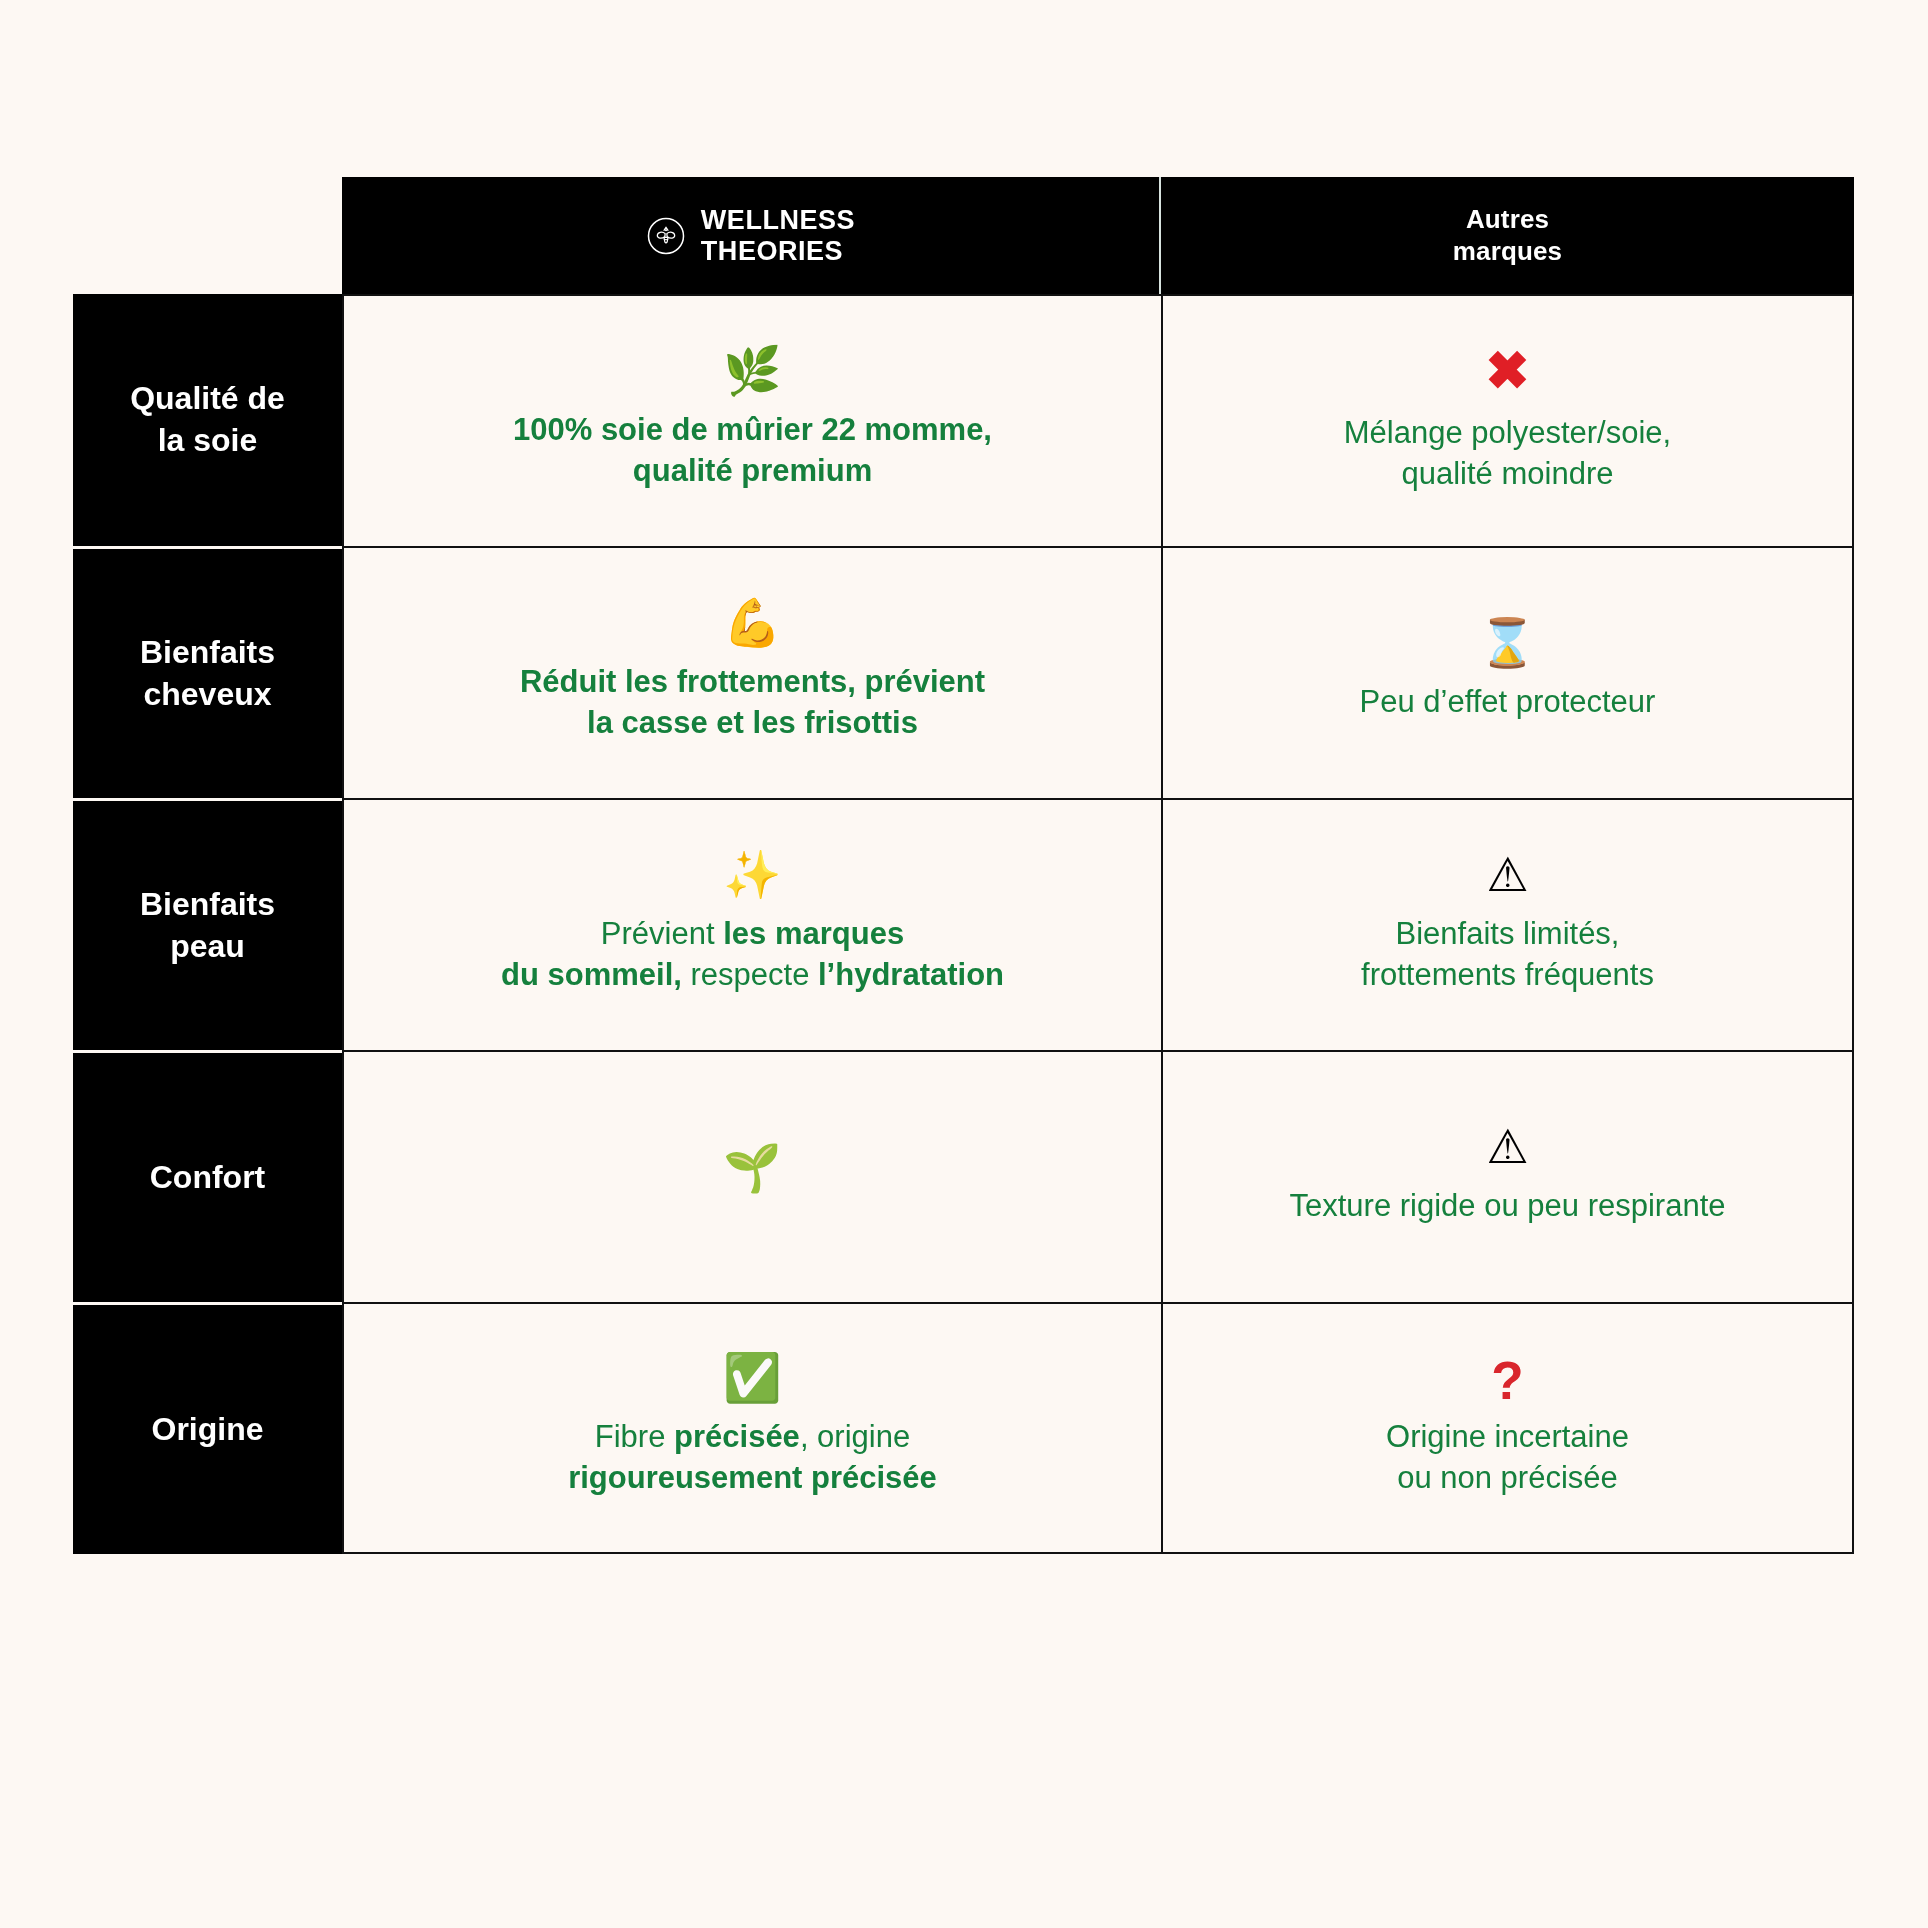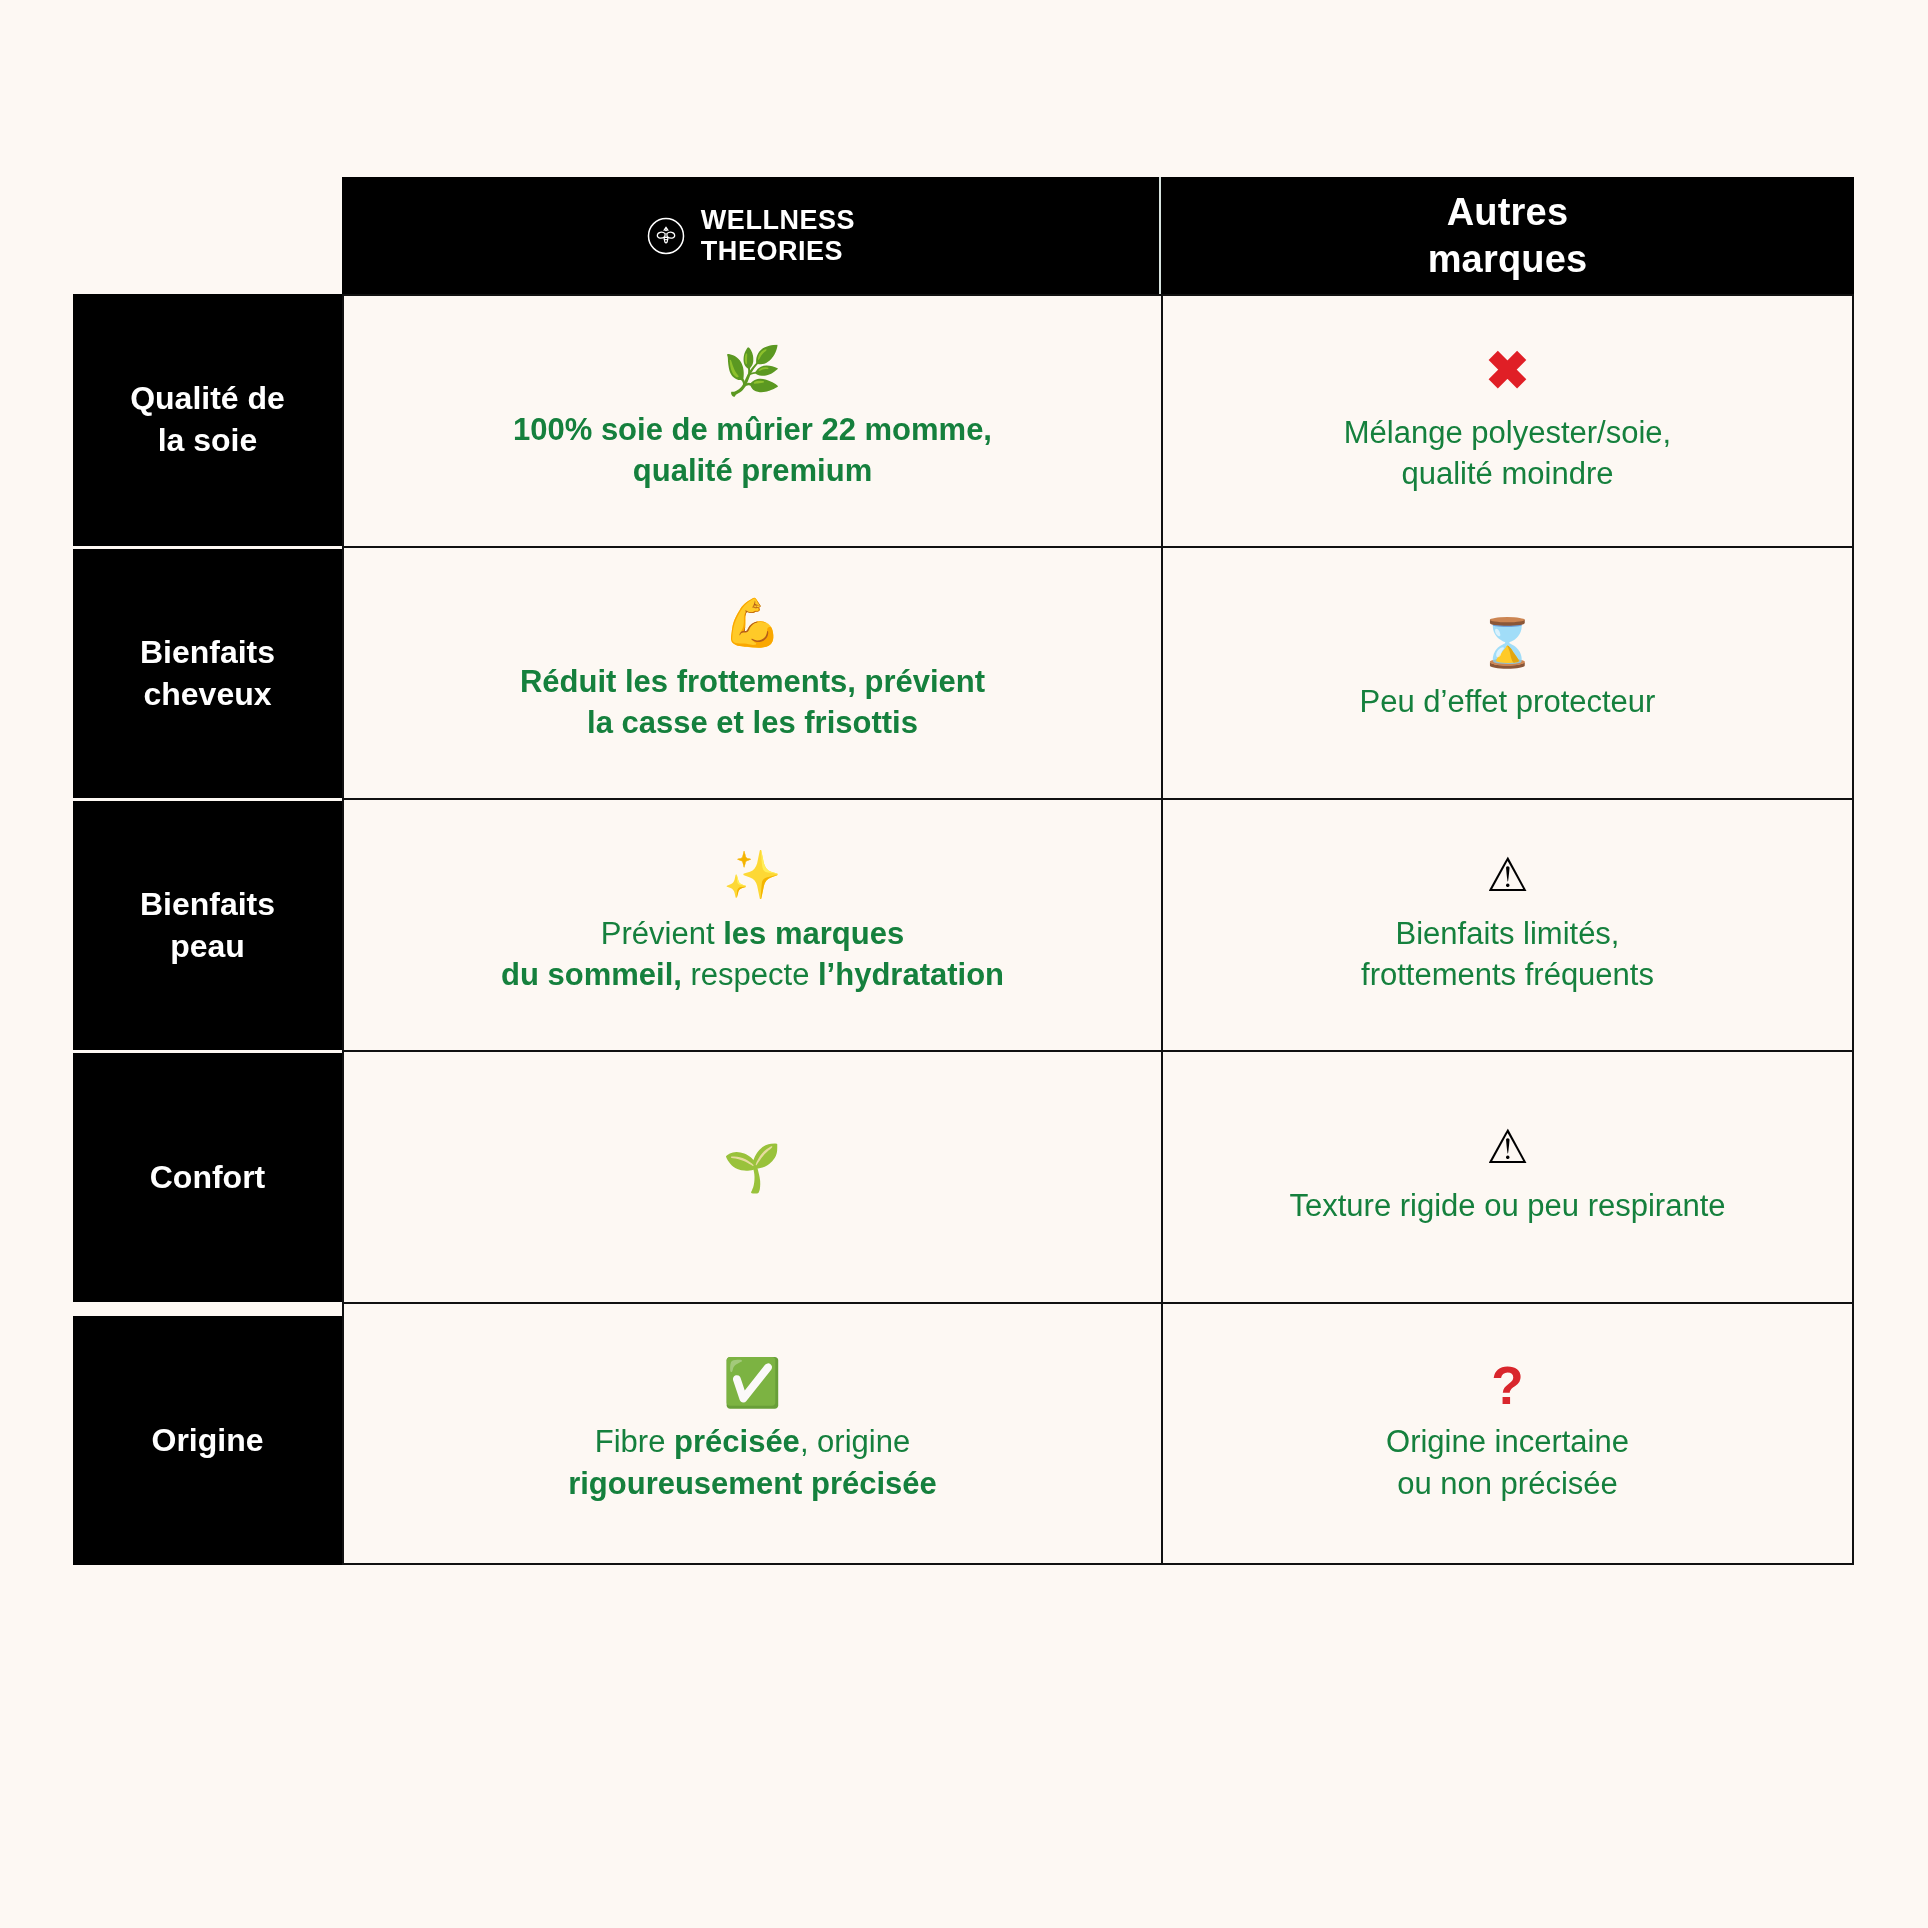--- a/index.html
+++ b/index.html
@@ -66,21 +66,21 @@
   .brand-words {
     font-weight: 700;
     font-size: 27px;
     line-height: 1.12;
     letter-spacing: 0.02em;
     text-align: left;
     white-space: pre-line;
   }
   .hdr-other {
     font-weight: 700;
-    font-size: 38px;
+    font-size: 26px;
     line-height: 1.22;
     white-space: pre-line;
     letter-spacing: 0.005em;
   }
 
   
   .rowlabel {
     background: #000000;
     color: #ffffff;
     display: flex;
@@ -194,21 +194,21 @@
             <div class="emoji">✨</div>
             <div class="cell-text">Prévient <b>les marques</b><br><b>du sommeil,</b> respecte <b>l’hydratation</b></div>
           </div><div class="cell othercol" style="min-height: 252px;">
             <div class="emoji">⚠</div>
             <div class="cell-text">Bienfaits limités,<br>frottements fréquents</div>
           </div><div class="rowlabel" style="min-height: 252px;"><span>Confort</span></div><div class="cell brandcol" style="min-height: 252px;">
             <div class="emoji">🌱</div>
           </div><div class="cell othercol" style="min-height: 252px;">
             <div class="emoji">⚠</div>
             <div class="cell-text">Texture rigide ou peu respirante</div>
-          </div><div class="rowlabel" style="min-height: 252px; margin-top: 11px;"><span>Origine</span></div><div class="cell brandcol lastrow" style="min-height: 252px;">
+          </div><div class="rowlabel" style="min-height: 252px;"><span>Origine</span></div><div class="cell brandcol lastrow" style="min-height: 252px;">
             <div class="emoji">✅</div>
             <div class="cell-text">Fibre <b>précisée</b>, origine<br><b>rigoureusement précisée</b></div>
           </div><div class="cell othercol lastrow" style="min-height: 252px;">
             <div class="mark-q">?</div>
             <div class="cell-text">Origine incertaine<br>ou non précisée</div>
           </div></div>
 
     </div>
   </div>
 </div>

